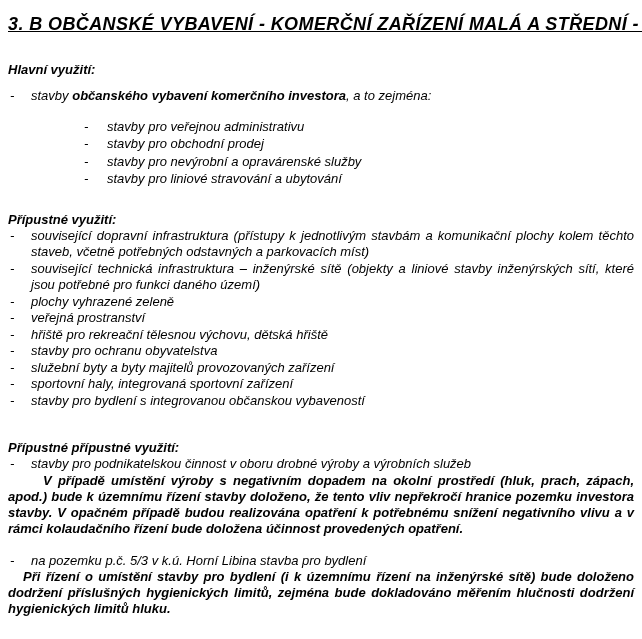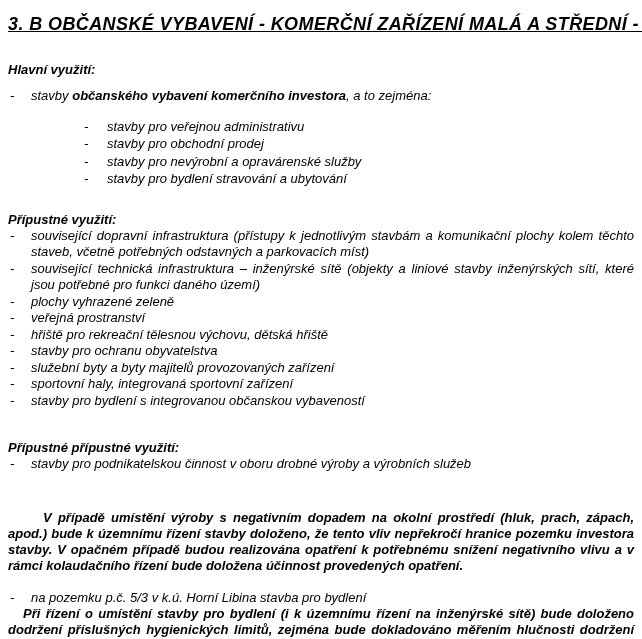--- a/index.html
+++ b/index.html
@@ -49,21 +49,21 @@
     line-height: 17.5px;
   }
   .li2 > .dash { position: absolute; left: 76px; top: 0; }
   .just { text-align: justify; }
   .note {
     font-size: 13px;
     line-height: 16px;
     font-weight: bold;
     text-align: justify;
   }
-  .note1 { text-indent: 35px; margin-top: 37px; }
+  .note1 { text-indent: 35px; }
   .note2 { text-indent: 15px; }
   .item2-gap { margin-top: 16px; }
   b { font-weight: bold; }
 </style>
 </head>
 <body>
 
 <div class="page">
 
   <div class="doc-title">3. B OBČANSKÉ VYBAVENÍ - KOMERČNÍ ZAŘÍZENÍ MALÁ A STŘEDNÍ - OM</div>
@@ -83,21 +83,21 @@
     <div class="li2">
       <span class="dash">-</span>
       <span>stavby pro obchodní prodej</span>
     </div>
     <div class="li2">
       <span class="dash">-</span>
       <span>stavby pro nevýrobní a opravárenské služby</span>
     </div>
     <div class="li2">
       <span class="dash">-</span>
-      <span>stavby pro bydlení stravování a ubytování</span>
+      <span>stavby pro liniové stravování a ubytování</span>
     </div>
   </div>
 
   <div class="heading h-pripustne">Přípustné využití:</div>
 
   <div>
     <div class="li1 just">
       <span class="dash">-</span>
       <span>související dopravní infrastruktura (přístupy k jednotlivým stavbám a komunikační plochy kolem těchto staveb, včetně potřebných odstavných a parkovacích míst)</span>
     </div>

